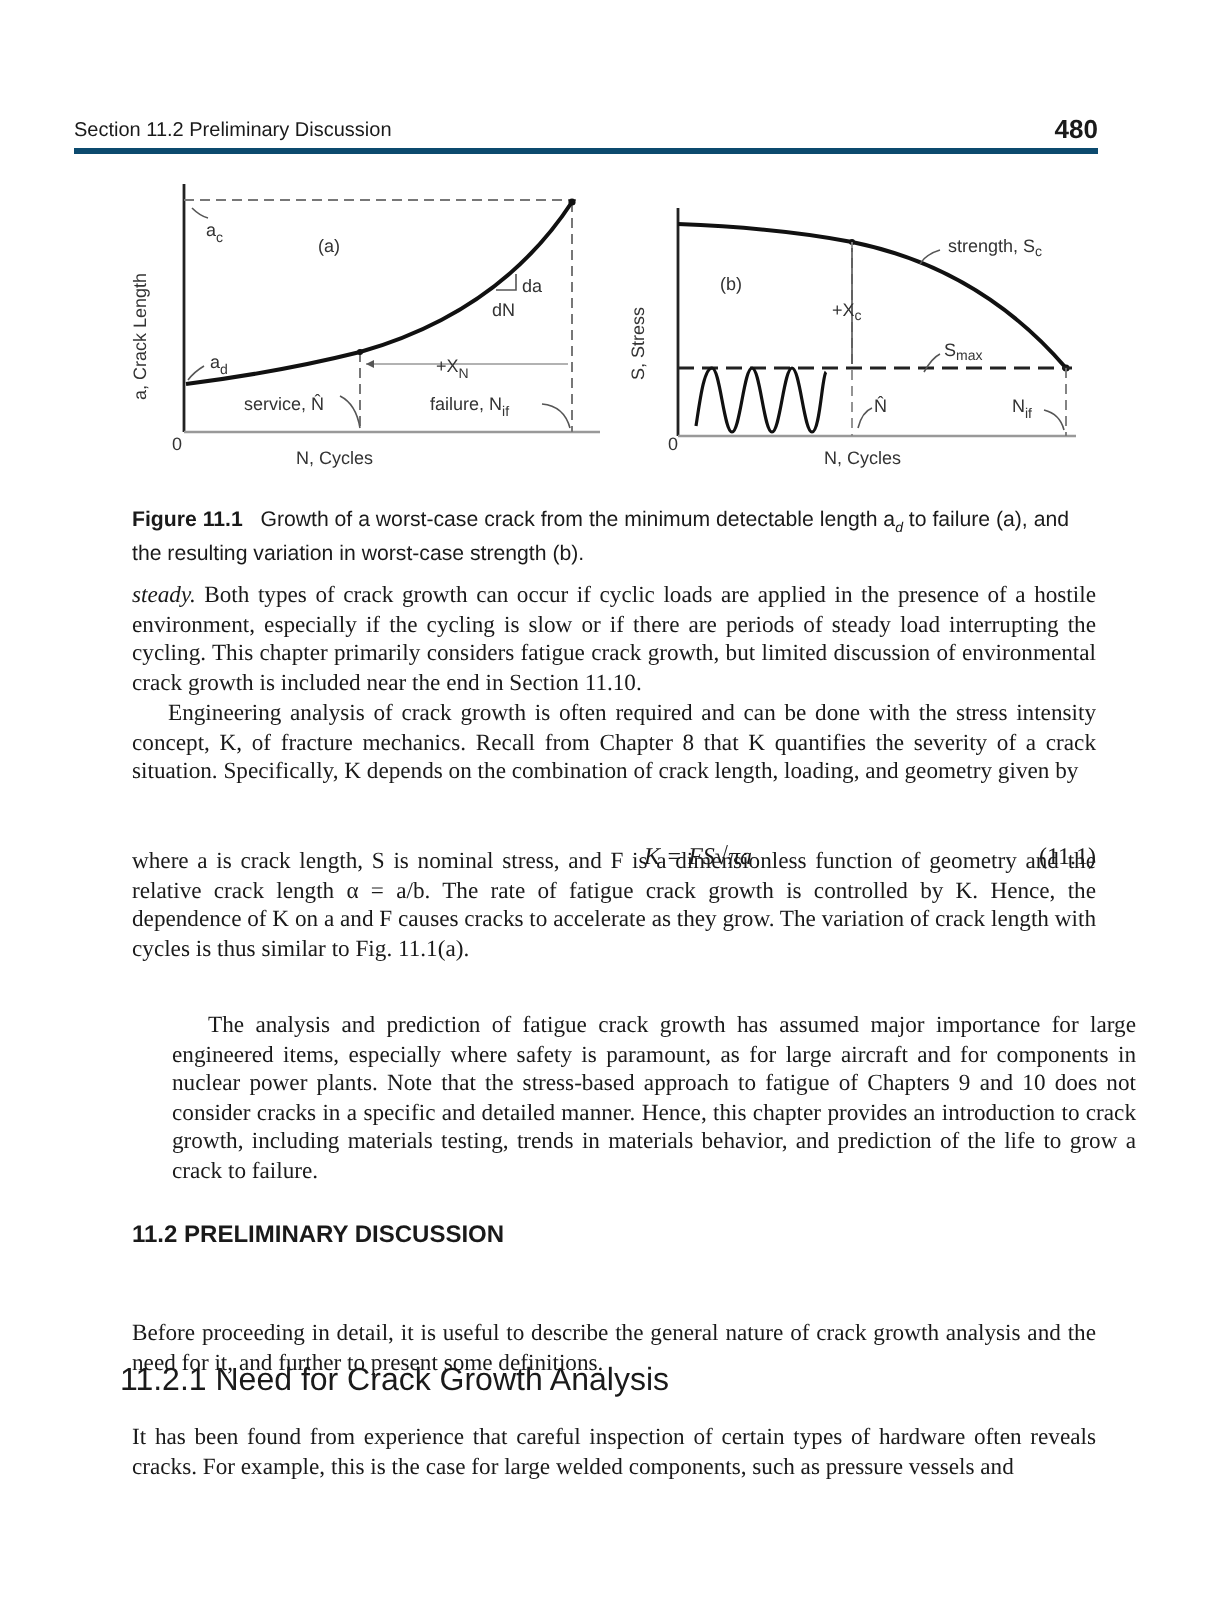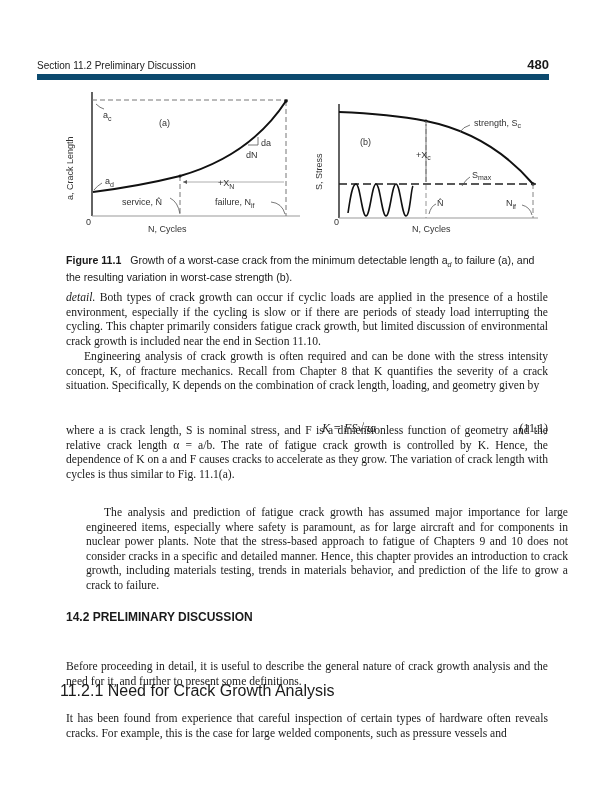--- a/index.html
+++ b/index.html
@@ -1,17 +1,17 @@
 <!DOCTYPE html>
 <html><head>
 <meta charset="utf-8">
 <style>
   html,body{margin:0;padding:0;background:#fff;}
   body{width:613px;height:800px;position:relative;overflow:hidden;color:#1a1a1a;}
-  .hdr{position:absolute;left:37px;top:58px;width:512px;height:16px;border-bottom:6px solid #0c4a6e;font-family:"Liberation Sans",sans-serif;font-size:10px;}
+  .hdr{position:absolute;left:37px;top:58px;width:512px;height:16px;border-bottom:3px solid #0c4a6e;font-family:"Liberation Sans",sans-serif;font-size:10px;}
   .hdr .sec{position:absolute;left:0;top:2px;}
   .hdr .pg{position:absolute;right:0;top:-1px;font-weight:bold;font-size:13px;}
   .fig{position:absolute;left:0;top:0;}
   .cap{position:absolute;left:66px;top:254px;width:480px;font-family:"Liberation Sans",sans-serif;font-size:10.6px;line-height:13px;}
   .cap b{font-weight:bold;margin-top:24px;}
   .body{position:absolute;left:66px;width:482px;font-family:"Liberation Serif",serif;font-size:11.6px;line-height:14.6px;text-align:justify;}
   .body p{margin:0;}
   .ind{text-indent:18px;}
   .eq{position:absolute;left:66px;width:482px;top:421px;height:16px;font-family:"Liberation Serif",serif;font-size:12px;}
   .eq .f{position:absolute;left:256px;font-style:italic;}
@@ -85,39 +85,39 @@
     <text x="506" y="206" fill="#333"><tspan>N</tspan><tspan dy="3" font-size="7">if</tspan></text>
   </g>
 </svg>
 
 <div class="cap">
   <b>Figure 11.1</b>&nbsp;&nbsp;
   <span>Growth of a worst-case crack from the minimum detectable length a</span><sub style="font-size:7px;font-style:italic">d</sub><span> to failure (a), and the resulting variation in worst-case strength (b).</span>
 </div>
 
 <div class="body" style="top:291px;">
-  <p><i>detail.</i><span> Both types of crack growth can occur if cyclic loads are applied in the presence of a hostile environment, especially if the cycling is slow or if there are periods of steady load interrupting the cycling. This chapter primarily considers fatigue crack growth, but limited discussion of environmental crack growth is included near the end in Section 11.10.</span></p>
+  <p><i>steady.</i><span> Both types of crack growth can occur if cyclic loads are applied in the presence of a hostile environment, especially if the cycling is slow or if there are periods of steady load interrupting the cycling. This chapter primarily considers fatigue crack growth, but limited discussion of environmental crack growth is included near the end in Section 11.10.</span></p>
 </div>
 <div class="body" style="top:350px;">
   <p class="ind">Engineering analysis of crack growth is often required and can be done with the stress intensity concept, K, of fracture mechanics. Recall from Chapter 8 that K quantifies the severity of a crack situation. Specifically, K depends on the combination of crack length, loading, and geometry given by</p>
 </div>
 
 <div class="eq">
   <span class="f">K = FS√πa</span>
   <span class="n">(11.1)</span>
 </div>
 
 <div class="body" style="top:424px;">
   <p>where a is crack length, S is nominal stress, and F is a dimensionless function of geometry and the relative crack length α = a/b. The rate of fatigue crack growth is controlled by K. Hence, the dependence of K on a and F causes cracks to accelerate as they grow. The variation of crack length with cycles is thus similar to Fig. 11.1(a).</p>
 </div>
 <div class="body" style="top:506px;margin-left:20px;">
   <p class="ind">The analysis and prediction of fatigue crack growth has assumed major importance for large engineered items, especially where safety is paramount, as for large aircraft and for components in nuclear power plants. Note that the stress-based approach to fatigue of Chapters 9 and 10 does not consider cracks in a specific and detailed manner. Hence, this chapter provides an introduction to crack growth, including materials testing, trends in materials behavior, and prediction of the life to grow a crack to failure.</p>
 </div>
 
-<div class="h2">14.2  PRELIMINARY DISCUSSION</div>
+<div class="h2">11.2  PRELIMINARY DISCUSSION</div>
 
 <div class="body" style="top:641px;margin-top:19px;">
   <p>Before proceeding in detail, it is useful to describe the general nature of crack growth analysis and the need for it, and further to present some definitions.</p>
 </div>
 
 <div class="h3">11.2.1  Need for Crack Growth Analysis</div>
 
 <div class="body" style="top:712px;">
   <p>It has been found from experience that careful inspection of certain types of hardware often reveals cracks. For example, this is the case for large welded components, such as pressure vessels and</p>
 </div>

